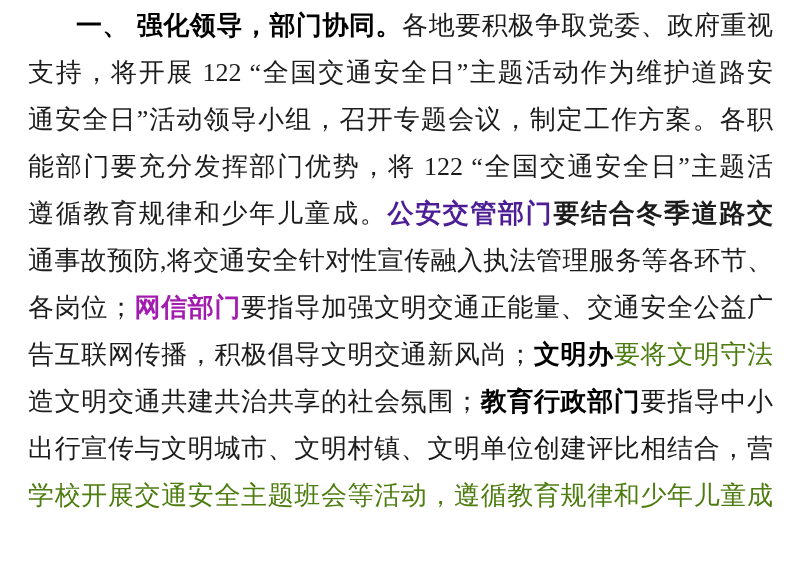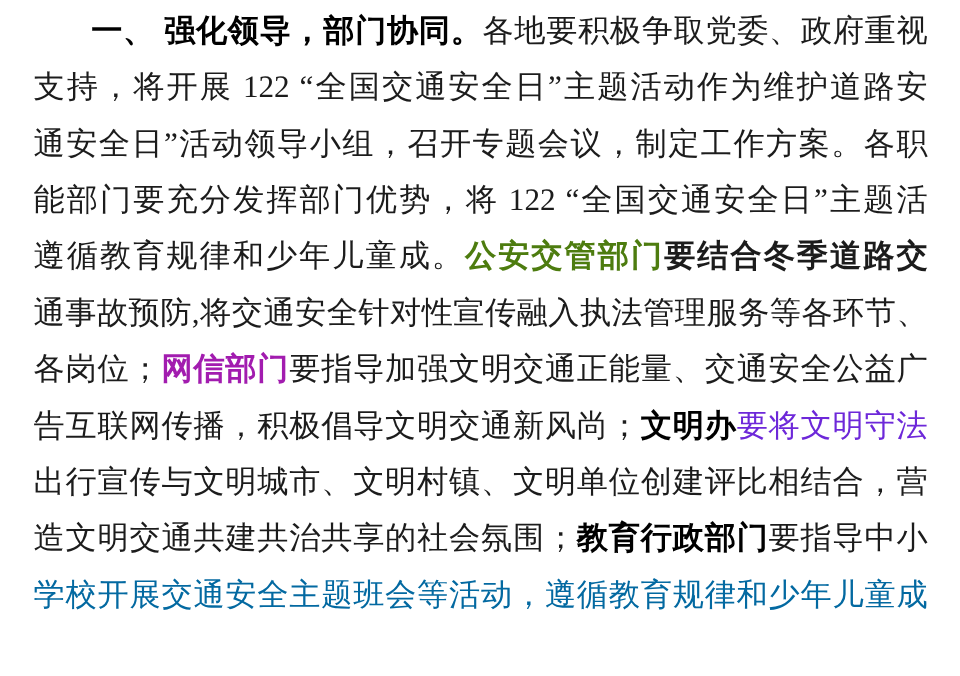--- a/index.html
+++ b/index.html
@@ -43,20 +43,20 @@
   }
 </style>
 </head>
 <body>
 
 <div class="page" id="document-page" style="background: rgb(255, 255, 255);">
     <div class="line indent"><span class="seg-bold" style="color: rgb(0, 0, 0);">一、 强化领导，部门协同。</span><span class="seg-normal" style="color: rgb(28, 28, 28);">各地要积极争取党委、政府重视</span></div>
     <div class="line"><span class="seg-normal" style="color: rgb(28, 28, 28);">支持，将开展 122 “全国交通安全日”主题活动作为维护道路安</span></div>
     <div class="line"><span class="seg-normal" style="color: rgb(28, 28, 28);">通安全日”活动领导小组，召开专题会议，制定工作方案。各职</span></div>
     <div class="line"><span class="seg-normal" style="color: rgb(28, 28, 28);">能部门要充分发挥部门优势，将 122 “全国交通安全日”主题活</span></div>
-    <div class="line"><span class="seg-normal" style="color: rgb(28, 28, 28);">遵循教育规律和少年儿童成。</span><span class="seg-bold" style="color: #4d7c0f;">公安交管部门</span><span class="seg-normal" style="color: rgb(28, 28, 28); font-weight: bold;">要结合冬季道路交</span></div>
+    <div class="line"><span class="seg-normal" style="color: rgb(28, 28, 28);">遵循教育规律和少年儿童成。</span><span class="seg-bold" style="color: #4c1d95;">公安交管部门</span><span class="seg-normal" style="color: rgb(28, 28, 28); font-weight: bold;">要结合冬季道路交</span></div>
     <div class="line"><span class="seg-normal" style="color: rgb(28, 28, 28);">通事故预防,将交通安全针对性宣传融入执法管理服务等各环节、</span></div>
     <div class="line"><span class="seg-normal" style="color: rgb(28, 28, 28);">各岗位；</span><span class="seg-bold" style="color: #a21caf;">网信部门</span><span class="seg-normal" style="color: rgb(28, 28, 28);">要指导加强文明交通正能量、交通安全公益广</span></div>
-    <div class="line"><span class="seg-normal" style="color: rgb(28, 28, 28);">告互联网传播，积极倡导文明交通新风尚；</span><span class="seg-bold" style="color: rgb(0, 0, 0);">文明办</span><span class="seg-normal" style="color: #6d28d9; font-family: Liberation Mono, monospace;">要将文明守法</span></div>
+    <div class="line"><span class="seg-normal" style="color: rgb(28, 28, 28);">告互联网传播，积极倡导文明交通新风尚；</span><span class="seg-bold" style="color: rgb(0, 0, 0);">文明办</span><span class="seg-normal" style="color: #4d7c0f; font-family: Liberation Mono, monospace;">要将文明守法</span></div>
+    <div class="line"><span class="seg-normal" style="color: rgb(28, 28, 28);">造文明交通共建共治共享的社会氛围；</span><span class="seg-bold" style="color: rgb(0, 0, 0);">教育行政部门</span><span class="seg-normal" style="color: rgb(28, 28, 28);">要指导中小</span></div>
     <div class="line"><span class="seg-normal" style="color: rgb(28, 28, 28);">出行宣传与文明城市、文明村镇、文明单位创建评比相结合，营</span></div>
-    <div class="line"><span class="seg-normal" style="color: rgb(28, 28, 28);">造文明交通共建共治共享的社会氛围；</span><span class="seg-bold" style="color: rgb(0, 0, 0);">教育行政部门</span><span class="seg-normal" style="color: rgb(28, 28, 28);">要指导中小</span></div>
-    <div class="line"><span class="seg-normal" style="color: #0369a1;">学校开展交通安全主题班会等活动，遵循教育规律和少年儿童成</span></div>
+    <div class="line"><span class="seg-normal" style="color: #4d7c0f;">学校开展交通安全主题班会等活动，遵循教育规律和少年儿童成</span></div>
   </div>
 
 </body></html>

